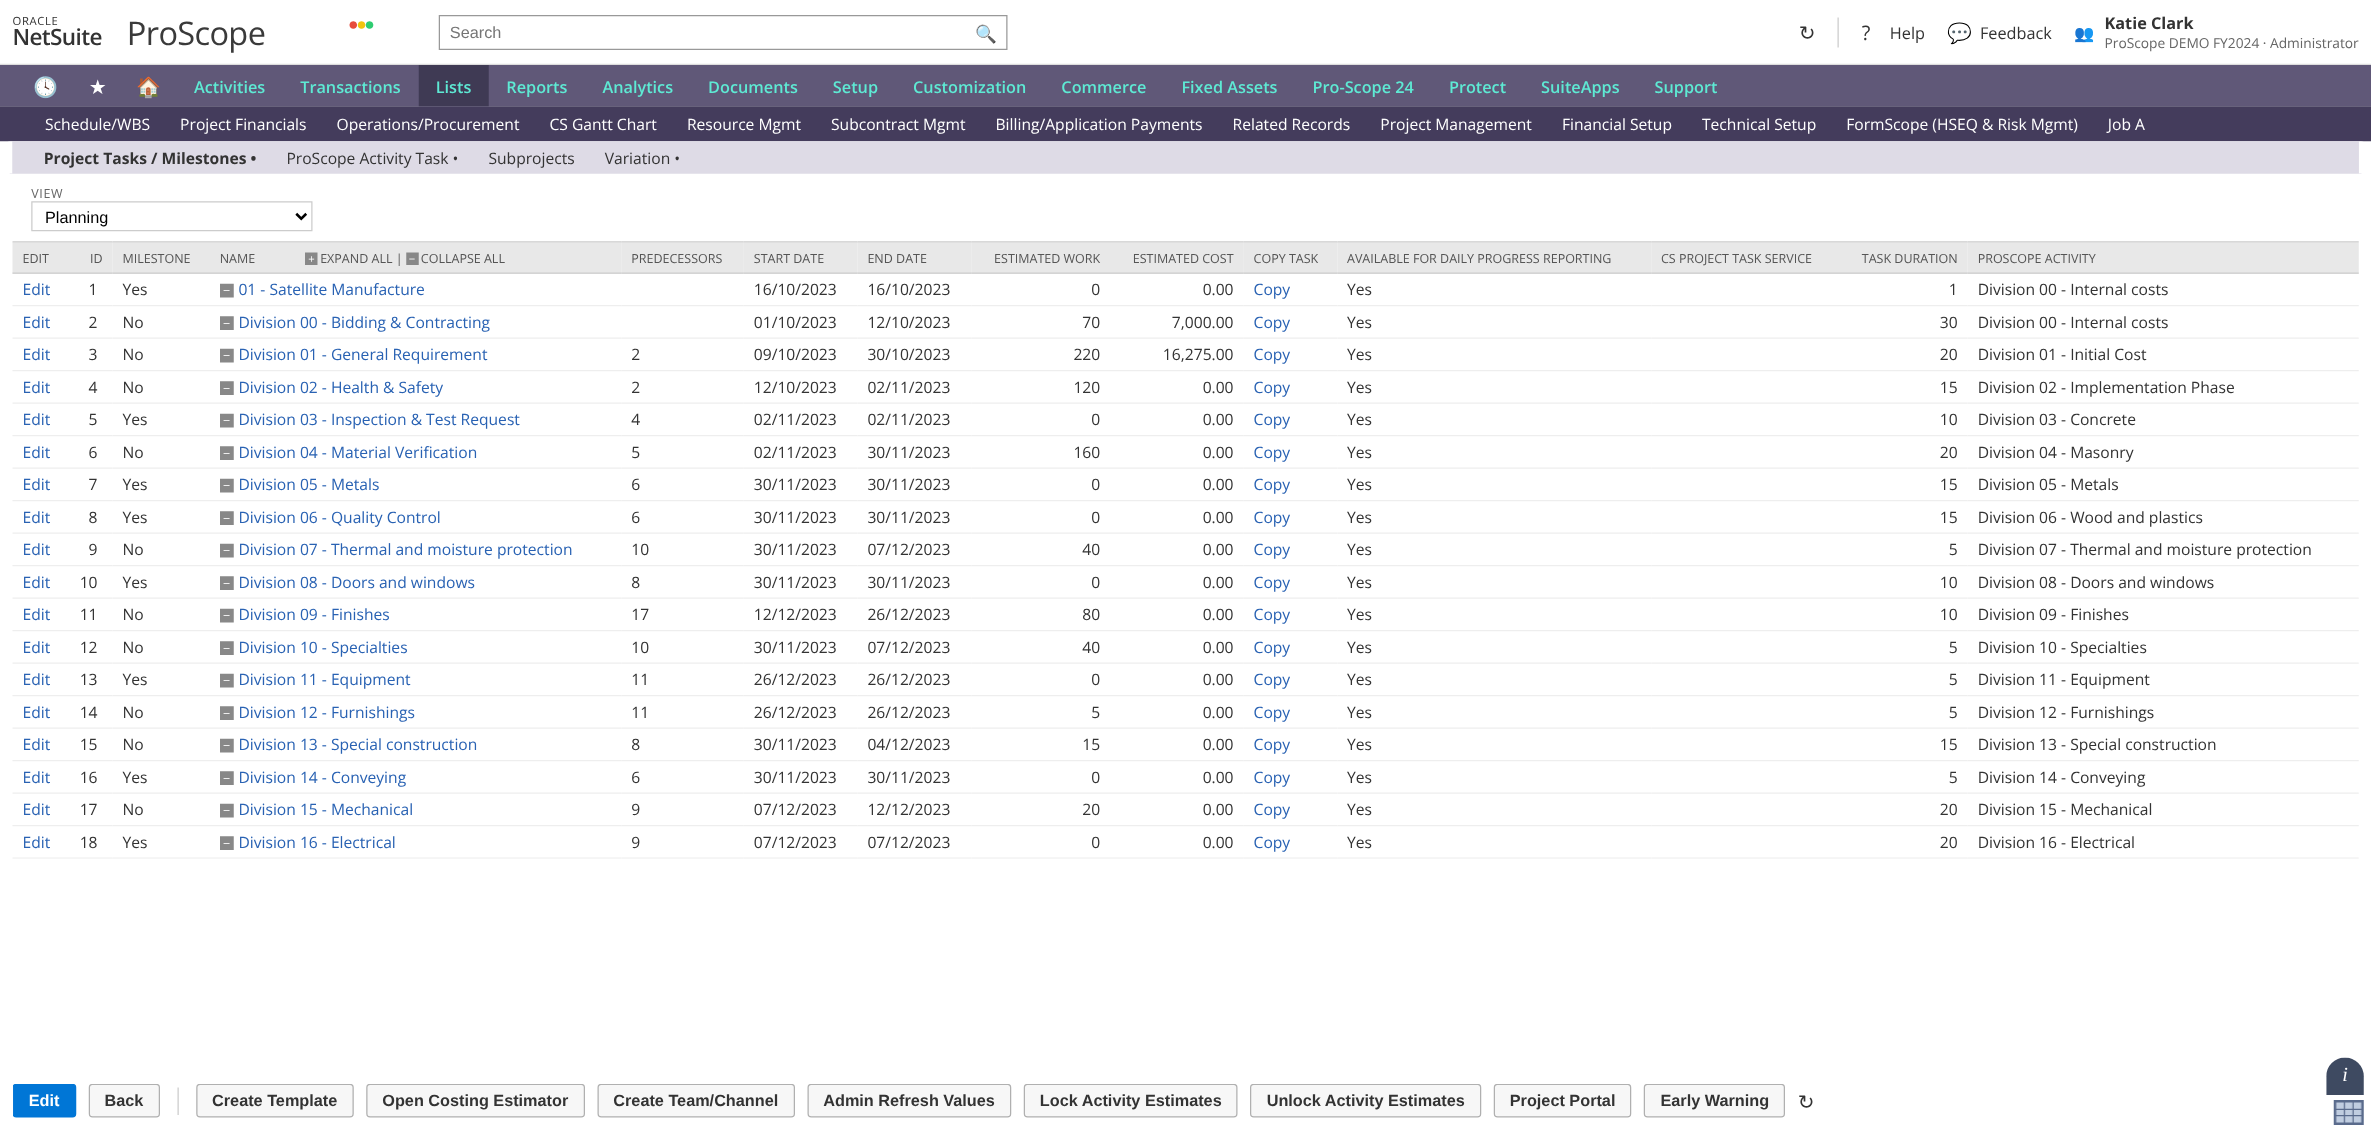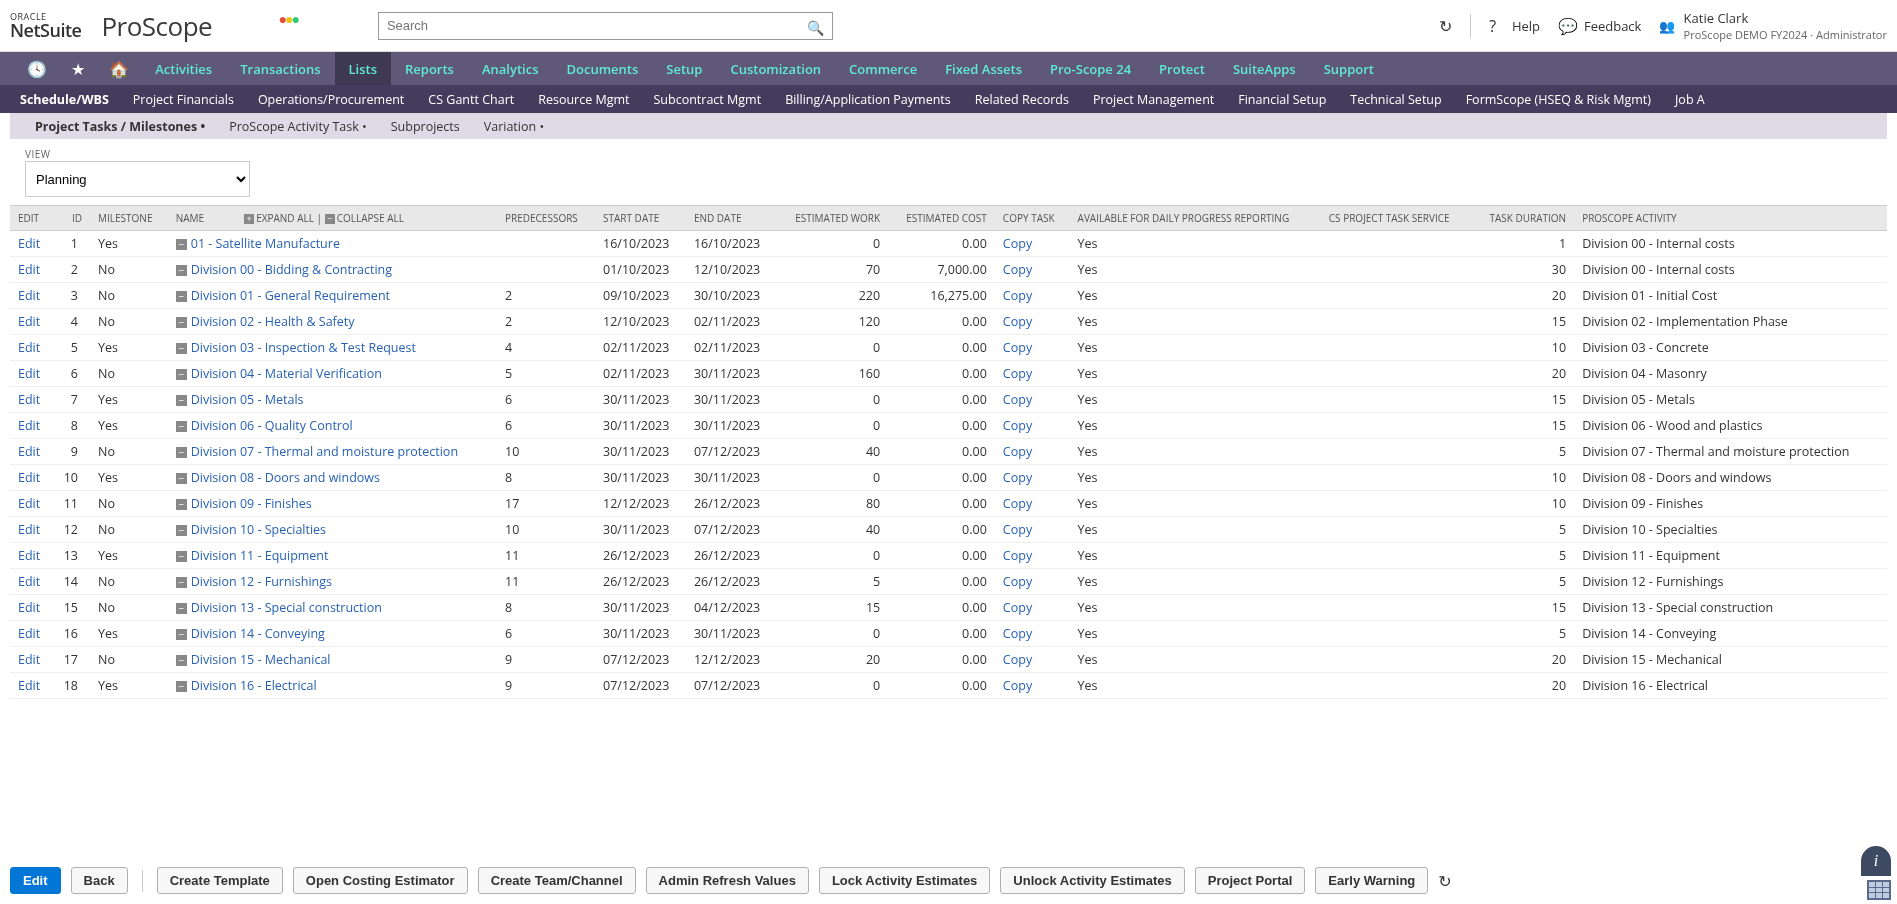--- a/index.html
+++ b/index.html
@@ -6,44 +6,44 @@
 body { font-family: "Open Sans", Arial, sans-serif; font-size: 13px; color: #333; background: #fff; }
 .top-bar { display: flex; align-items: center; height: 52px; padding: 0 10px; border-bottom: 1px solid #ddd; }
 .logo-ns { font-size: 10px; line-height: 1; margin-right: 20px; }
 .logo-ns .oracle { letter-spacing: 0.5px; font-weight: 400; font-size: 9px; }
 .logo-ns .netsuite { font-size: 18px; font-weight: 600; letter-spacing: -0.5px; }
 .logo-ps { font-size: 26px; font-weight: 500; letter-spacing: -0.5px; color: #3a3a3a; position: relative; }
 .logo-ps .dots { font-size: 14px; position: relative; top: -12px; left: 60px; letter-spacing: -2px; }
 .logo-ps .dot-r { color: #e74c3c; }
 .logo-ps .dot-y { color: #f1c40f; }
 .logo-ps .dot-g { color: #2ecc71; }
-.search-wrap { margin-left: 120px; position: relative; padding-left: 20px; }
+.search-wrap { margin-left: 93px; position: relative; padding-left: 20px; }
 .search-wrap input { width: 455px; height: 28px; padding: 4px 30px 4px 8px; border: 1px solid #999; font-size: 13px; }
 .search-wrap .mag { position: absolute; right: 8px; top: 6px; color: #555; font-size: 14px; }
 .top-right { margin-left: auto; display: flex; align-items: center; gap: 18px; }
 .tr-item { display: flex; align-items: center; gap: 6px; color: #333; cursor: pointer; }
 .tr-item .icn { font-size: 16px; }
 .tr-sep { width: 1px; height: 24px; background: #ccc; }
 .user-block { display: flex; gap: 8px; align-items: center; }
-.user-txt .name { font-weight: 400; font-size: 13px; }
+.user-txt .name { font-weight: 700; font-size: 13px; }
 .user-txt .role { font-size: 11px; color: #666; }
 .main-nav { background: #605878; display: flex; align-items: center; height: 33px; padding: 0 15px; gap: 0; }
 .main-nav .nav-icn { color: #fff; font-size: 16px; padding: 0 12px; cursor: pointer; height: 33px; display: flex; align-items: center; }
 .main-nav .nav-link { color: #5eead4; font-weight: 600; font-size: 13px; padding: 0 14px; cursor: pointer; height: 33px; display: flex; align-items: center; }
 .main-nav .nav-link.active { background: #3f3a54; }
 .sub-nav { background: #443c5c; display: flex; align-items: center; height: 28px; padding: 0 20px; gap: 24px; overflow: hidden; }
 .sub-nav .sn-link { color: #fff; font-size: 12.5px; cursor: pointer; white-space: nowrap; }
-.sub-nav .sn-link.active { font-weight: 700; }
+.sub-nav .sn-link.active { font-weight: 400; margin-left: 16px; }
 .sub-sub { background: #dedbe6; display: flex; align-items: center; height: 26px; padding: 0 25px; gap: 24px; border-left: 5px solid #fff; border-right: 5px solid #fff; margin: 0 5px; border-radius: 3px; }
 .sub-sub .ss-link { color: #333; font-size: 12.5px; cursor: pointer; }
 .sub-sub .ss-link.active { font-weight: 700; }
 .content { padding: 6px 10px 0; }
 .view-row { display: flex; align-items: flex-end; gap: 20px; padding: 2px 15px 8px; }
 .view-block .lbl { font-size: 10px; color: #666; letter-spacing: 0.5px; }
-.view-block select { width: 225px; height: 36px; border: 1px solid #ccc; padding: 2px 6px; font-size: 13px; background: #fff; }
+.view-block select { width: 225px; height: 24px; border: 1px solid #ccc; padding: 2px 6px; font-size: 13px; background: #fff; }
 .btn-row { display: flex; gap: 10px; padding: 4px 15px 10px; }
 .btn { padding: 5px 12px; border: 1px solid #b0b0b0; border-radius: 3px; background: #f7f7f7; font-size: 13px; font-weight: 600; cursor: pointer; color: #333; }
 .btn.primary { background: #0076d6; color: #fff; border-color: #0076d6; }
 table.grid { width: 100%; border-collapse: collapse; font-size: 12.5px; }
 table.grid thead th { background: #e8e8e8; font-size: 10px; font-weight: 400; color: #555; padding: 5px 8px; text-align: left; border-top: 1px solid #ccc; border-bottom: 1px solid #ccc; white-space: nowrap; }
 table.grid thead th.r { text-align: right; }
 table.grid tbody td { padding: 4px 8px; border-bottom: 1px solid #eee; vertical-align: top; }
 table.grid tbody td.r { text-align: right; }
 .link { color: #2962b3; cursor: pointer; }
 .collapse-btn { display: inline-block; width: 11px; height: 11px; background: #888; color: #fff; font-size: 10px; line-height: 10px; text-align: center; margin-right: 4px; cursor: pointer; vertical-align: middle; }

